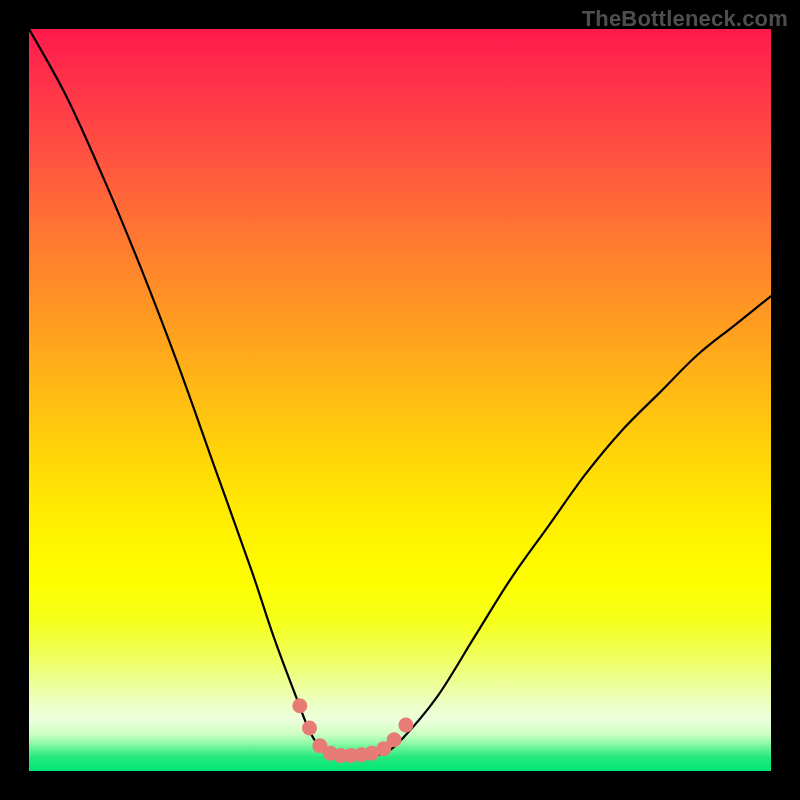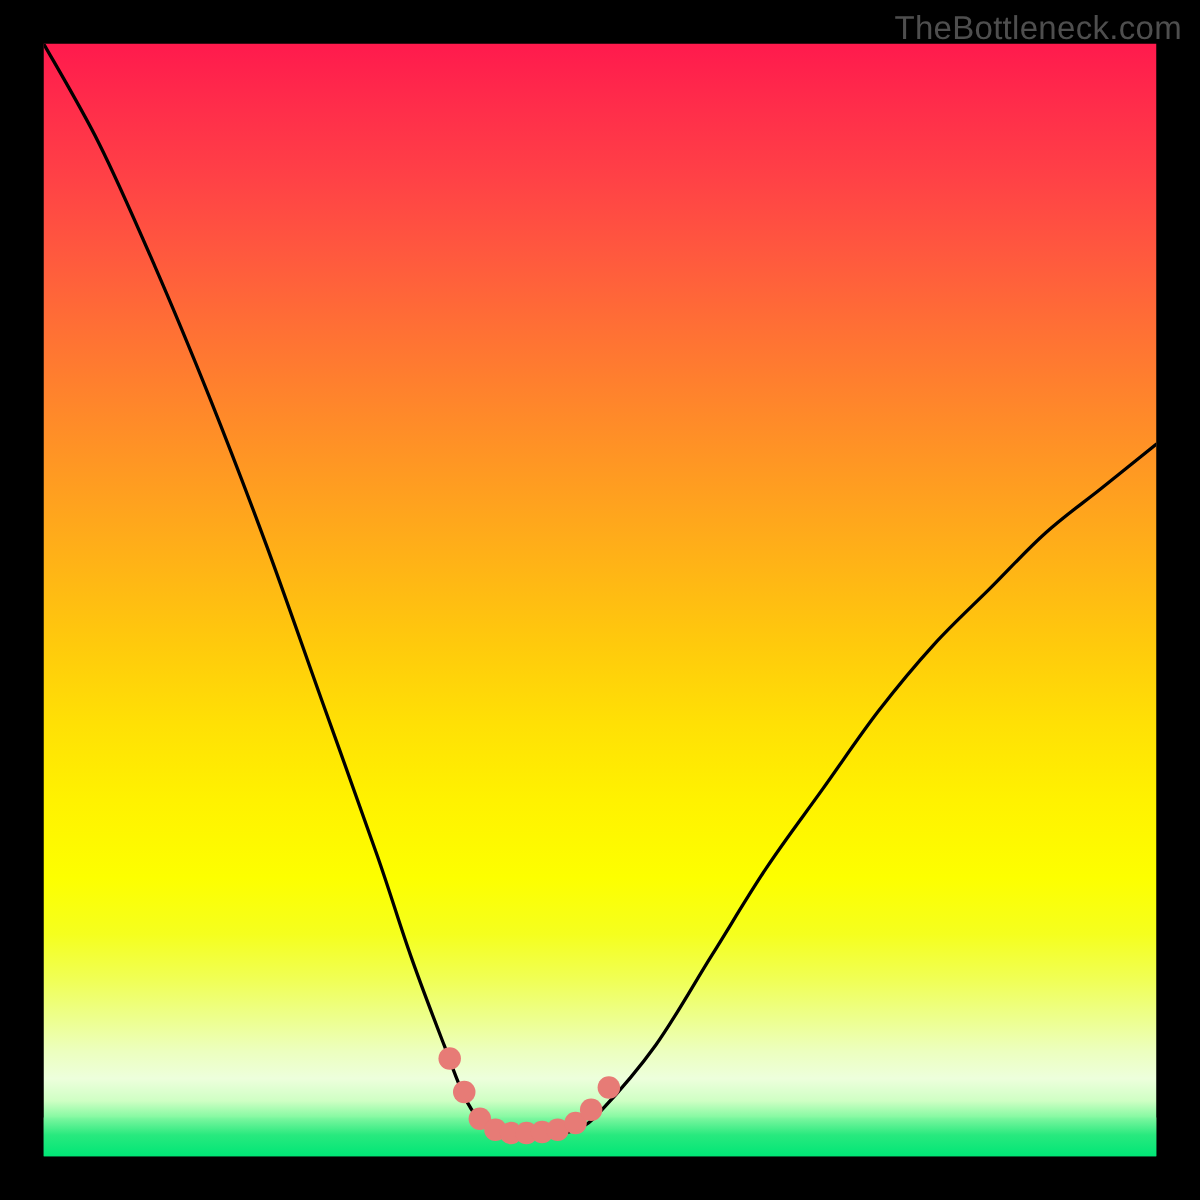--- a/index.html
+++ b/index.html
@@ -69,21 +69,21 @@
       #00e676 100%
     );
   }
   .watermark {
     position: absolute;
     top: 6px;
     right: 12px;
     color: #4e4e4e;
     font-size: 22px;
     letter-spacing: 0.2px;
-    font-weight: 400;
+    font-weight: 700;
     user-select: none;
     text-align: right;
   }
   svg.curve {
     position: absolute;
     left: 0;
     top: 0;
     width: 742px;
     height: 742px;
   }

